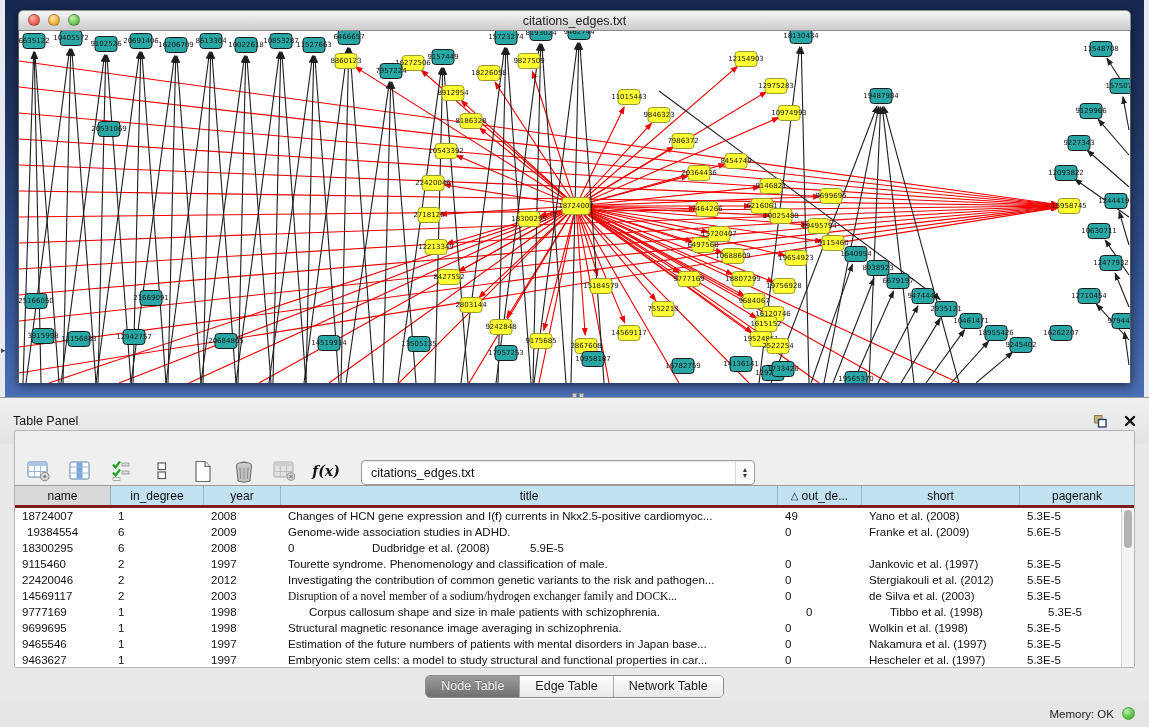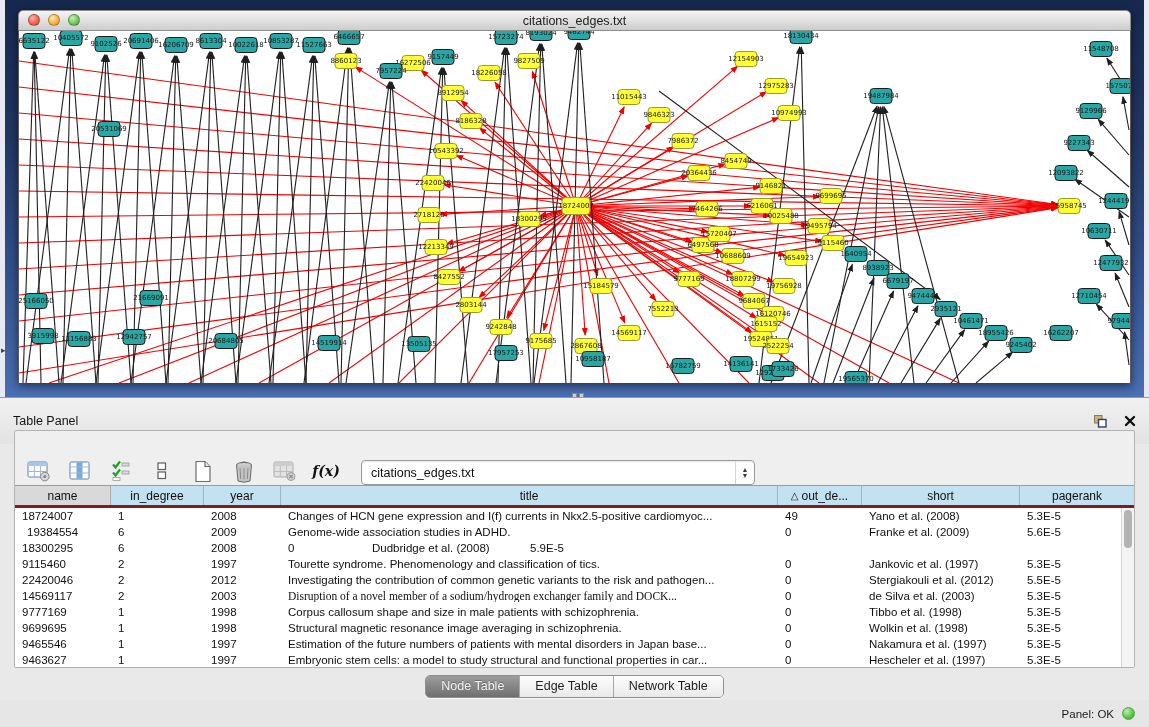--- a/index.html
+++ b/index.html
@@ -787,21 +787,21 @@
             <div class="tcell" style="width: 93px;">6</div>
             <div class="tcell" style="width: 77px;">2008</div>
             <div class="tcell" style="width: 84px;">0</div>
             <div class="tcell" style="width: 158px;">Dudbridge et al. (2008)</div>
             <div class="tcell last">5.9E-5</div>
           </div>
           <div class="trow">
             <div class="tcell" style="width: 96px;">9115460</div>
             <div class="tcell" style="width: 93px;">2</div>
             <div class="tcell" style="width: 77px;">1997</div>
-            <div class="tcell" style="width: 497px;">Tourette syndrome. Phenomenology and classification of tics.</div>
+            <div class="tcell" style="width: 497px;">Tourette syndrome. Phenomenology and classification of male.</div>
             <div class="tcell" style="width: 84px;">0</div>
             <div class="tcell" style="width: 158px;">Jankovic et al. (1997)</div>
             <div class="tcell last">5.3E-5</div>
           </div>
           <div class="trow">
             <div class="tcell" style="width: 96px;">22420046</div>
             <div class="tcell" style="width: 93px;">2</div>
             <div class="tcell" style="width: 77px;">2012</div>
             <div class="tcell" style="width: 497px;">Investigating the contribution of common genetic variants to the risk and pathogen...</div>
             <div class="tcell" style="width: 84px;">0</div>
@@ -814,21 +814,21 @@
             <div class="tcell" style="width: 77px;">2003</div>
             <div class="tcell" style="width: 497px; font-family: Liberation Serif, serif;">Disruption of a novel member of a sodium/hydrogen exchanger family and DOCK...</div>
             <div class="tcell" style="width: 84px;">0</div>
             <div class="tcell" style="width: 158px;">de Silva et al. (2003)</div>
             <div class="tcell last">5.3E-5</div>
           </div>
           <div class="trow">
             <div class="tcell" style="width: 96px;">9777169</div>
             <div class="tcell" style="width: 93px;">1</div>
             <div class="tcell" style="width: 77px;">1998</div>
-            <div class="tcell" style="width: 497px;">Corpus callosum shape and size in male patients with schizophrenia.</div>
+            <div class="tcell" style="width: 497px; margin-left: 21px;">Corpus callosum shape and size in male patients with schizophrenia.</div>
             <div class="tcell" style="width: 84px;">0</div>
             <div class="tcell" style="width: 158px;">Tibbo et al. (1998)</div>
             <div class="tcell last">5.3E-5</div>
           </div>
           <div class="trow">
             <div class="tcell" style="width: 96px;">9699695</div>
             <div class="tcell" style="width: 93px;">1</div>
             <div class="tcell" style="width: 77px;">1998</div>
             <div class="tcell" style="width: 497px;">Structural magnetic resonance image averaging in schizophrenia.</div>
             <div class="tcell" style="width: 84px;">0</div>
@@ -862,16 +862,16 @@
 
   <div class="tabs-row">
     <div class="seg" id="seg-tabs">
         <button class="seg-btn active">Node Table</button>
         <button class="seg-btn">Edge Table</button>
         <button class="seg-btn">Network Table</button>
       </div>
   </div>
 
   <div class="status-bar">
-    <span class="status-text">Panel: OK</span>
+    <span class="status-text">Memory: OK</span>
     <span class="mem-dot"></span>
   </div>
 </div>
 
 </body></html>

